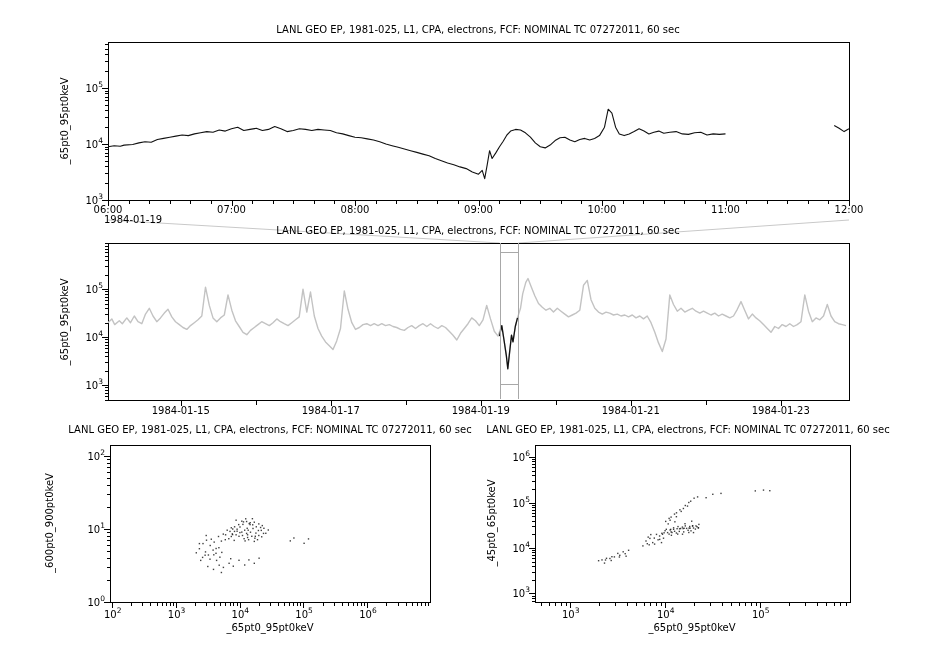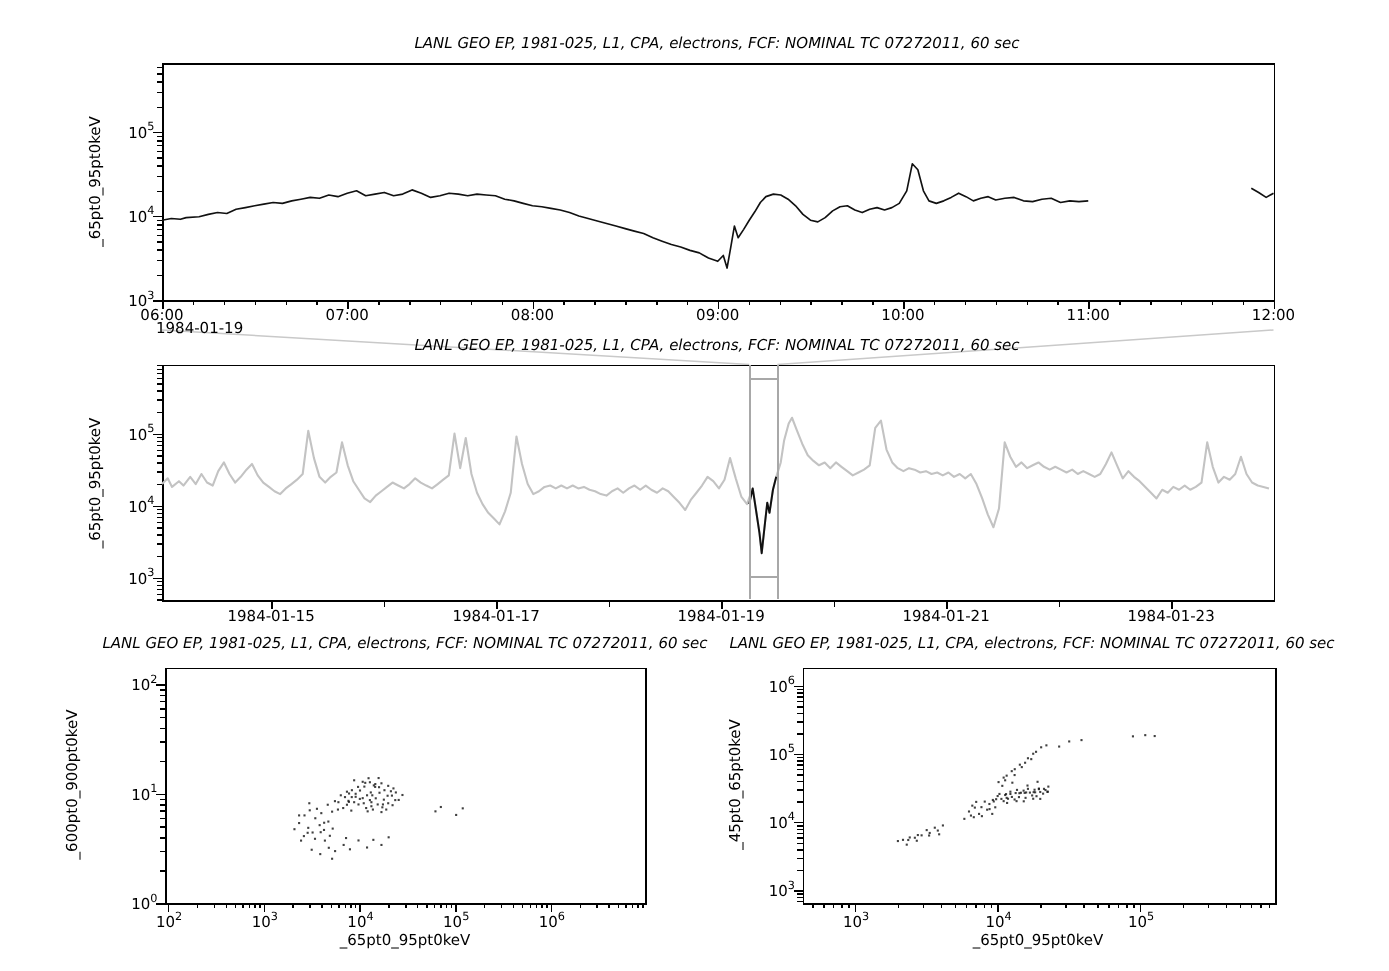--- a/index.html
+++ b/index.html
@@ -1,19 +1,19 @@
 <!DOCTYPE html>
 <html><head>
 <meta charset="utf-8">
 <style>
   html,body{margin:0;padding:0;background:#fff;}
   #stage{position:relative;width:926px;height:647px;background:#fff;overflow:hidden;
          font-family:"DejaVu Sans","Liberation Sans",sans-serif;color:#000;}
   #plots{position:absolute;left:0;top:0;}
-  .title{position:absolute;transform:translateX(-50%);white-space:nowrap;font-size:10px;line-height:11px;font-style:italic;}
+  .title{position:absolute;transform:translateX(-50%);white-space:nowrap;font-size:10px;line-height:11px;}
   .ylab{position:absolute;transform:translate(-50%,-50%) rotate(-90deg);white-space:nowrap;font-size:10px;}
   .xlab{position:absolute;transform:translateX(-50%);white-space:nowrap;font-size:10px;}
   .ctx-date{position:absolute;white-space:nowrap;font-size:10px;}
   svg text{font-family:"DejaVu Sans","Liberation Sans",sans-serif;fill:#000;}
 </style>
 </head>
 <body>
 
 <div id="stage">
   <svg id="plots" width="926" height="647">

